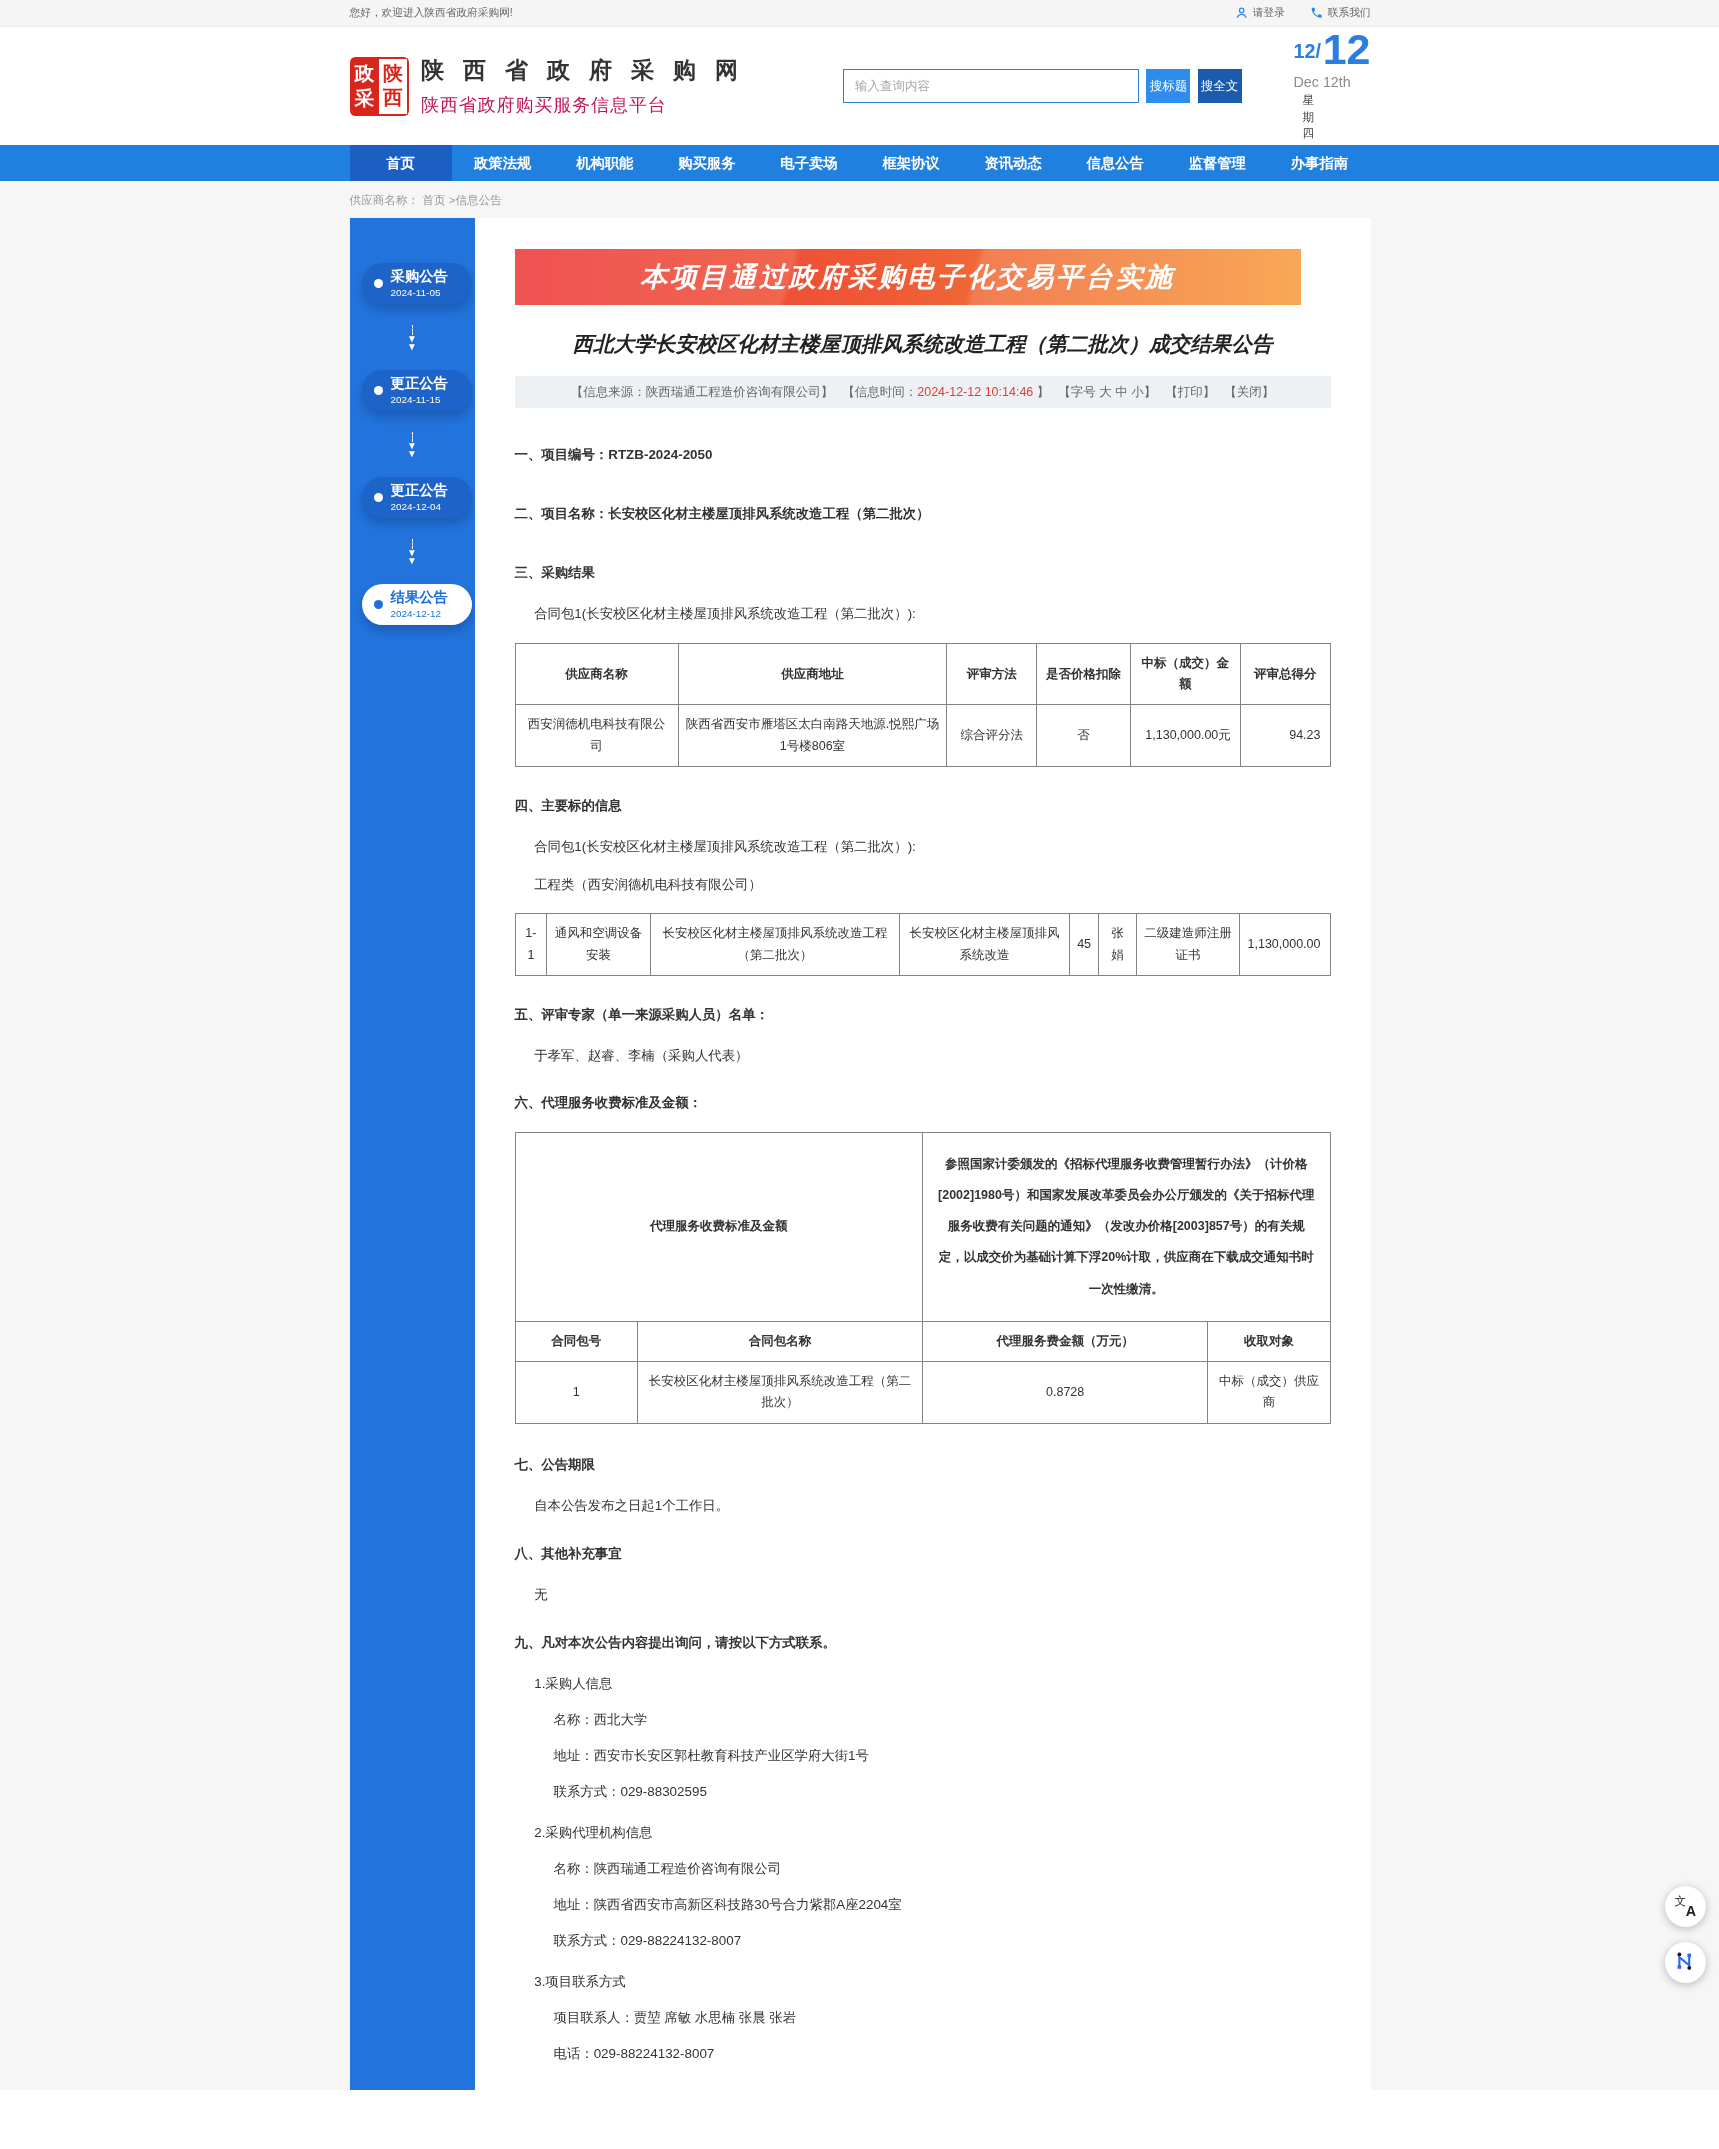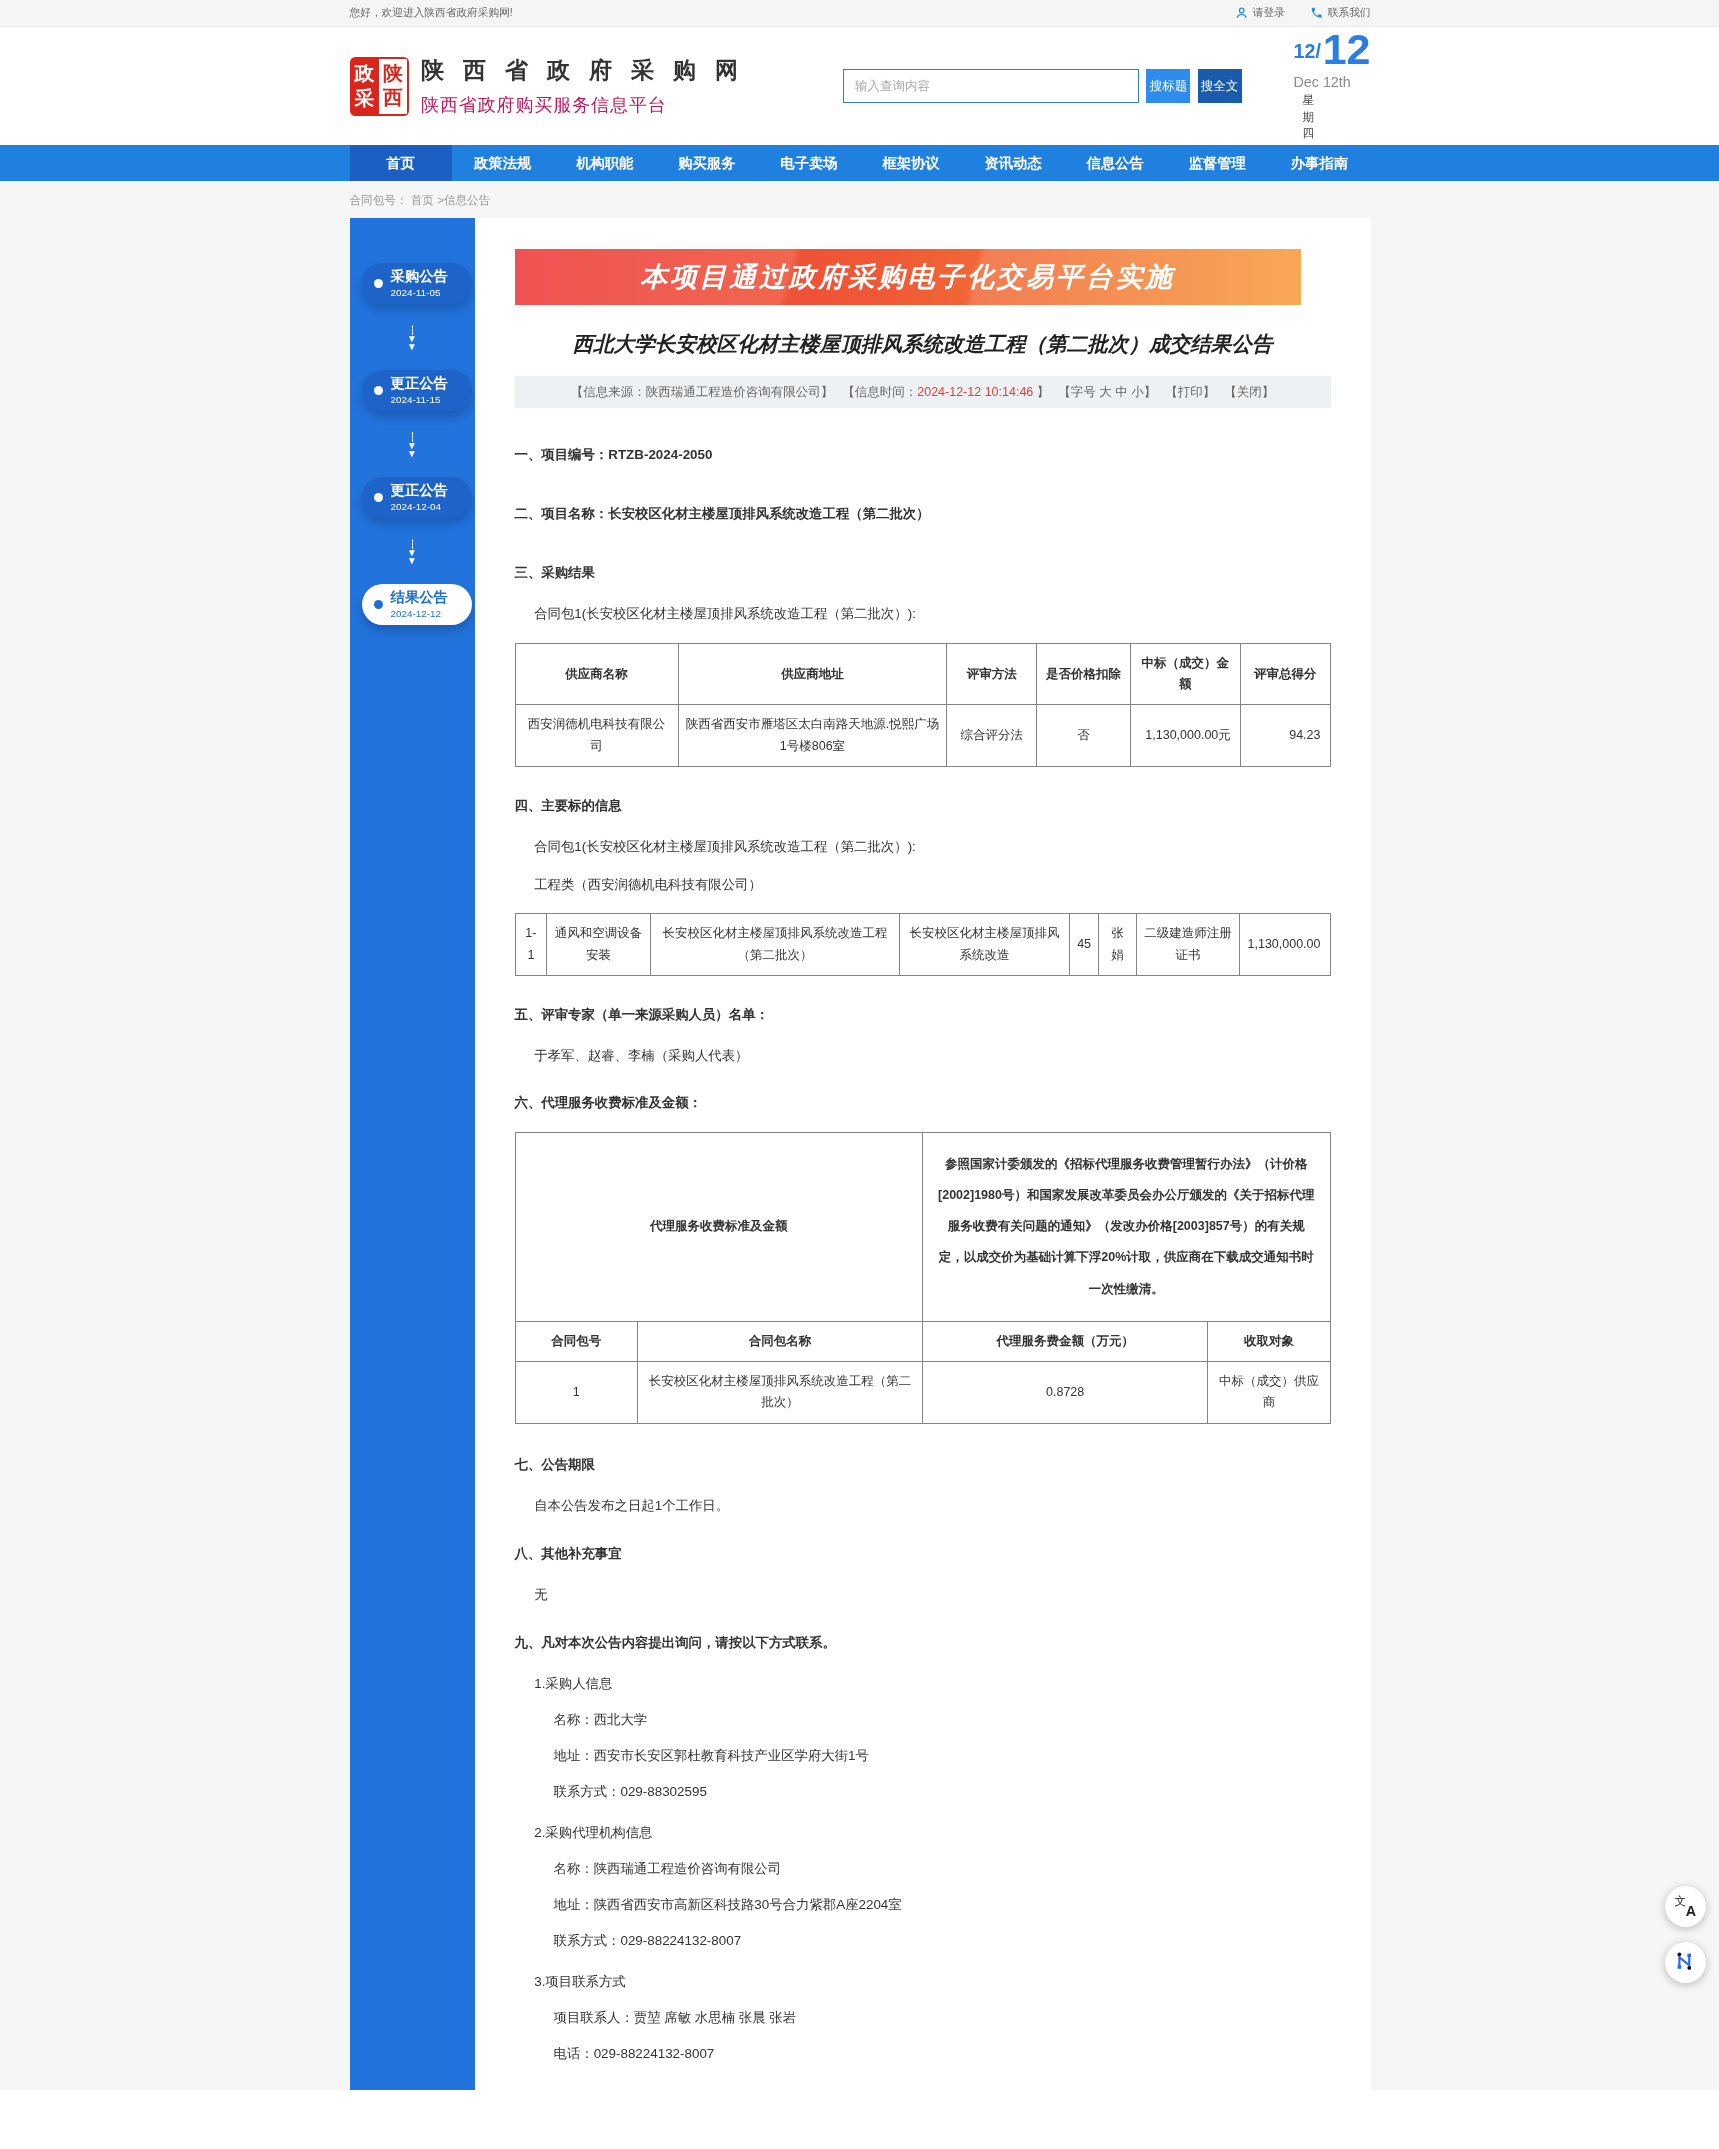--- a/index.html
+++ b/index.html
@@ -172,21 +172,21 @@
       <div class="nav-item">资讯动态</div>
       <div class="nav-item">信息公告</div>
       <div class="nav-item">监督管理</div>
       <div class="nav-item">办事指南</div>
     </div>
   </div>
 
   <div class="lower">
 
     <div class="container breadcrumb">
-      <span>合同包号：</span>
+      <span>供应商名称：</span>
       <a>首页</a>
       <a>&gt;信息公告</a>
     </div>
 
     <div class="container content">
 
       <div class="sidebar">
         <div class="pill">
           <span class="dot"></span>
           <span class="pill-text">

